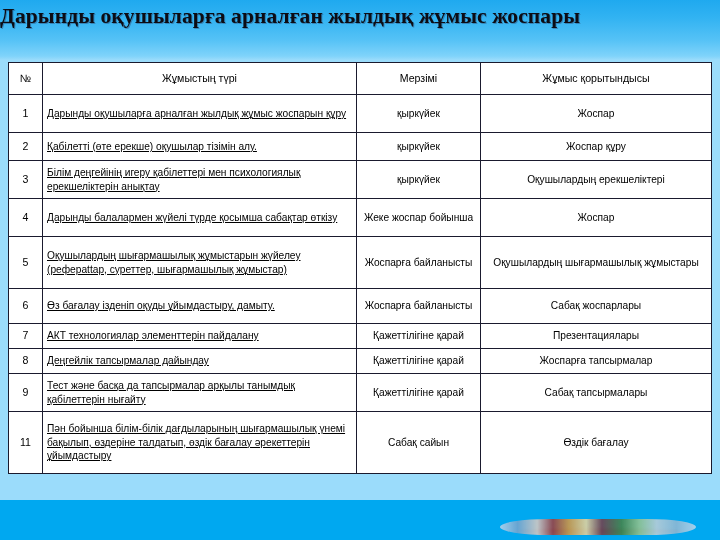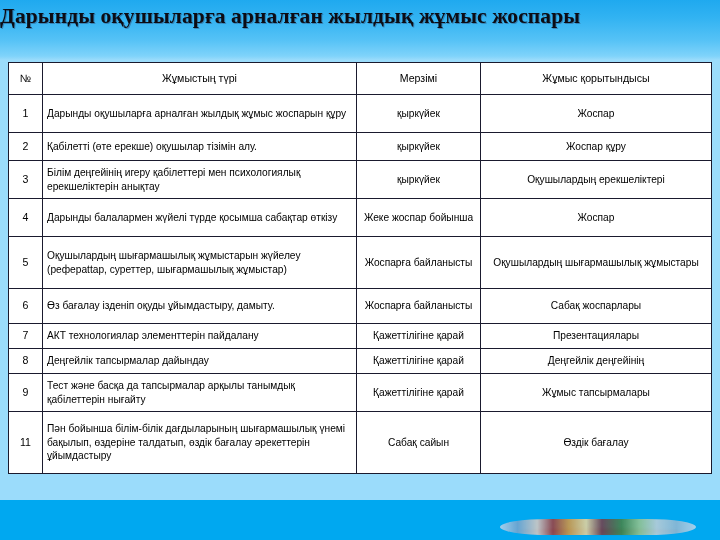--- a/index.html
+++ b/index.html
@@ -81,20 +81,21 @@
     height: 32px;
   }
   td.num {
     text-align: center;
     font-size: 10.6px;
     padding: 3px 1px;
   }
   td.type {
     text-align: left;
     padding-left: 5px;
+    text-decoration: underline;
   }
   td.term, td.res {
     text-align: center;
   }
   
   .deco {
     position: absolute;
     left: 500px;
     top: 519px;
     width: 196px;
@@ -193,27 +194,27 @@
           <tr style="height: 25px;">
             <td class="num">7</td>
             <td class="type">АКТ технологиялар элементтерін пайдалану</td>
             <td class="term">Қажеттілігіне қарай</td>
             <td class="res">Презентациялары</td>
           </tr>
           <tr style="height: 25px;">
             <td class="num">8</td>
             <td class="type">Деңгейлік тапсырмалар дайындау</td>
             <td class="term">Қажеттілігіне қарай</td>
-            <td class="res">Деңгейлік деңгейінің</td>
+            <td class="res">Жоспарға тапсырмалар</td>
           </tr>
           <tr style="height: 38px;">
             <td class="num">9</td>
             <td class="type">Тест және басқа да тапсырмалар арқылы танымдық қабілеттерін нығайту</td>
             <td class="term">Қажеттілігіне қарай</td>
-            <td class="res">Жұмыс тапсырмалары</td>
+            <td class="res">Сабақ тапсырмалары</td>
           </tr>
           <tr style="height: 62px;">
             <td class="num">11</td>
             <td class="type">Пән бойынша білім-білік дағдыларының шығармашылық үнемі бақылып, өздеріне талдатып, өздік бағалау әрекеттерін ұйымдастыру</td>
             <td class="term">Сабақ сайын</td>
             <td class="res">Өздік бағалау</td>
           </tr>
         </tbody>
     </table>
   </div>

